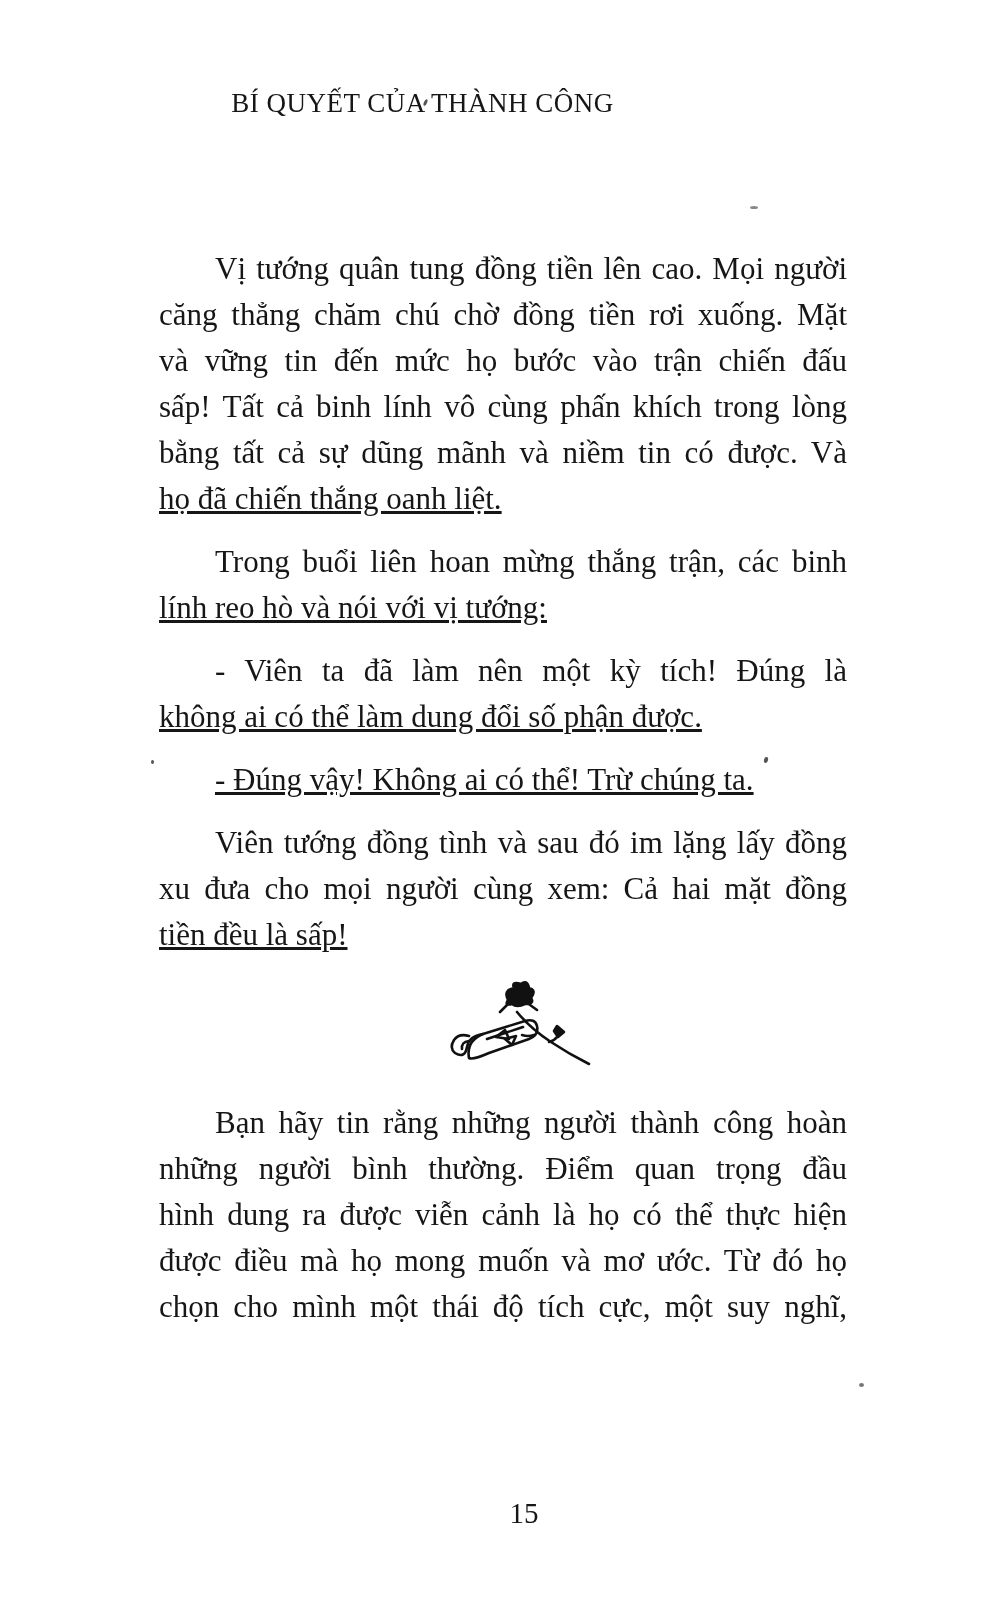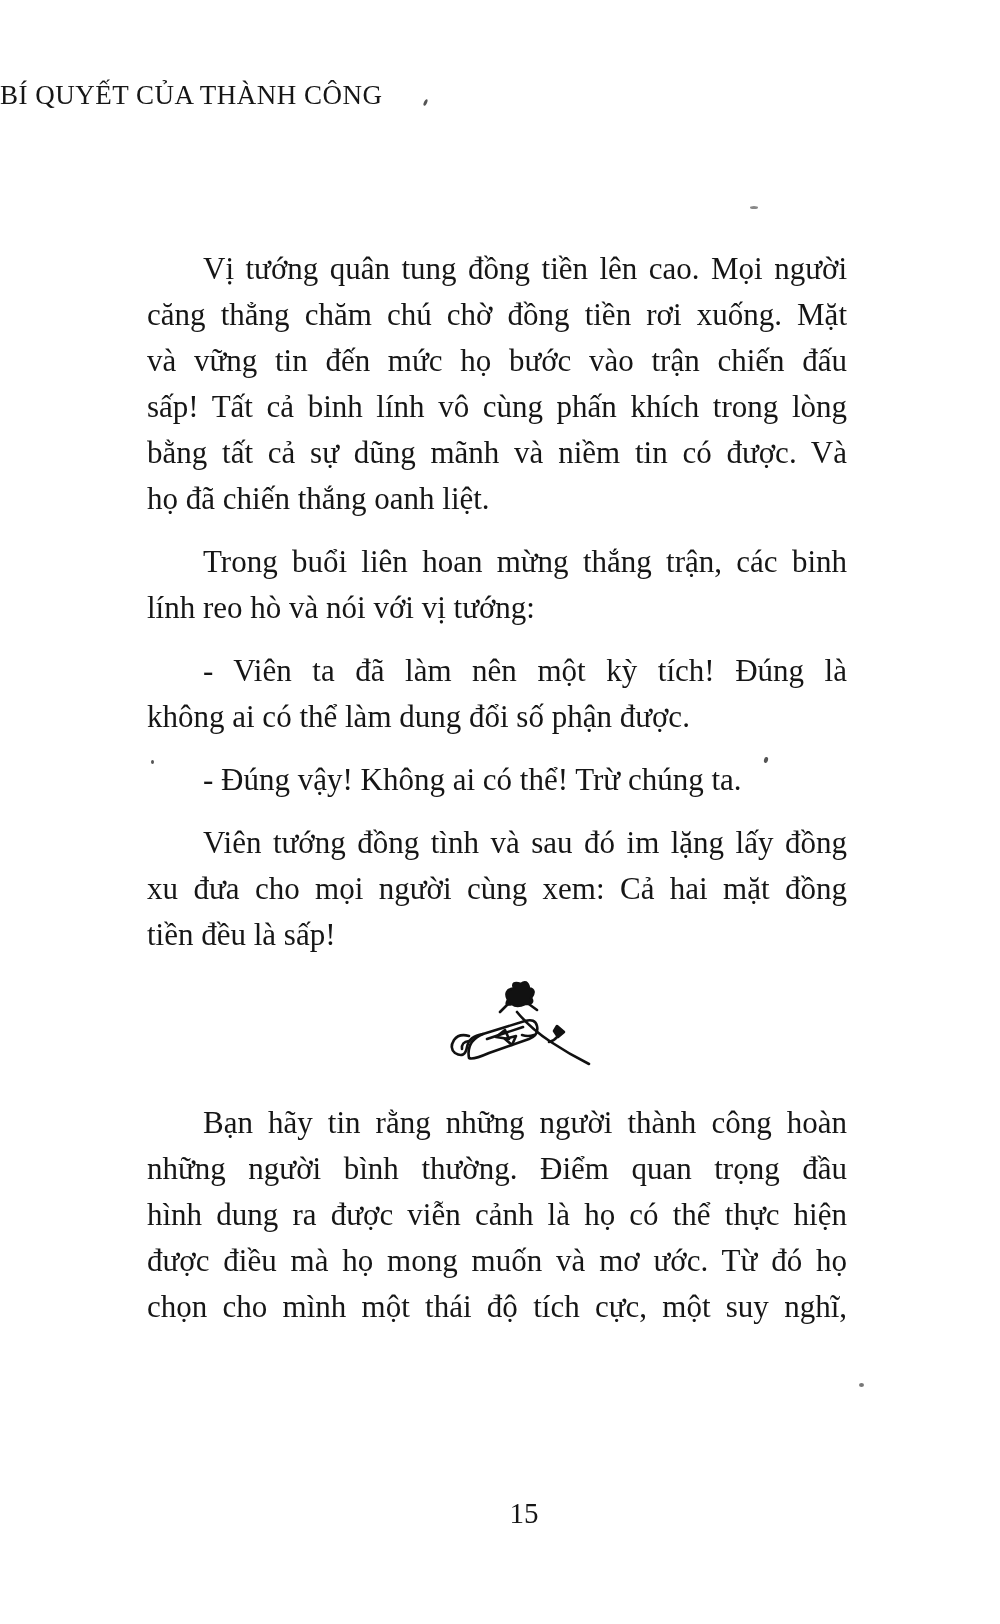--- a/index.html
+++ b/index.html
@@ -7,39 +7,39 @@
     width: 1000px;
     height: 1624px;
     background: #ffffff;
     position: relative;
     font-family: "Liberation Serif", "DejaVu Serif", serif;
     color: #161616;
     overflow: hidden;
   }
   .running-header {
     position: absolute;
-    top: 80px;
+    top: 88px;
     left: 0;
     right: 155px;
-    text-align: left;
+    text-align: center;
     font-size: 27px;
     letter-spacing: 0.5px;
     white-space: nowrap;
   }
   .text-col {
     position: absolute;
     left: 147px;
     top: 246px;
     width: 700px;
     font-size: 31px;
     line-height: 46px;
   }
-  .para { margin: 0 0 17px 0; }
+  .para { margin: 0 0 17px 12px; }
   .line { text-align: justify; text-align-last: justify; }
-  .line.left { text-align: left; text-align-last: left; }
+  .line.left { text-align: left; text-align-last: left; text-decoration: underline; }
   .indent { text-indent: 56px; }
   .sketch {
     position: absolute;
     left: 438px;
     top: 978px;
     width: 160px;
     height: 112px;
   }
   .page-number {
     position: absolute;

